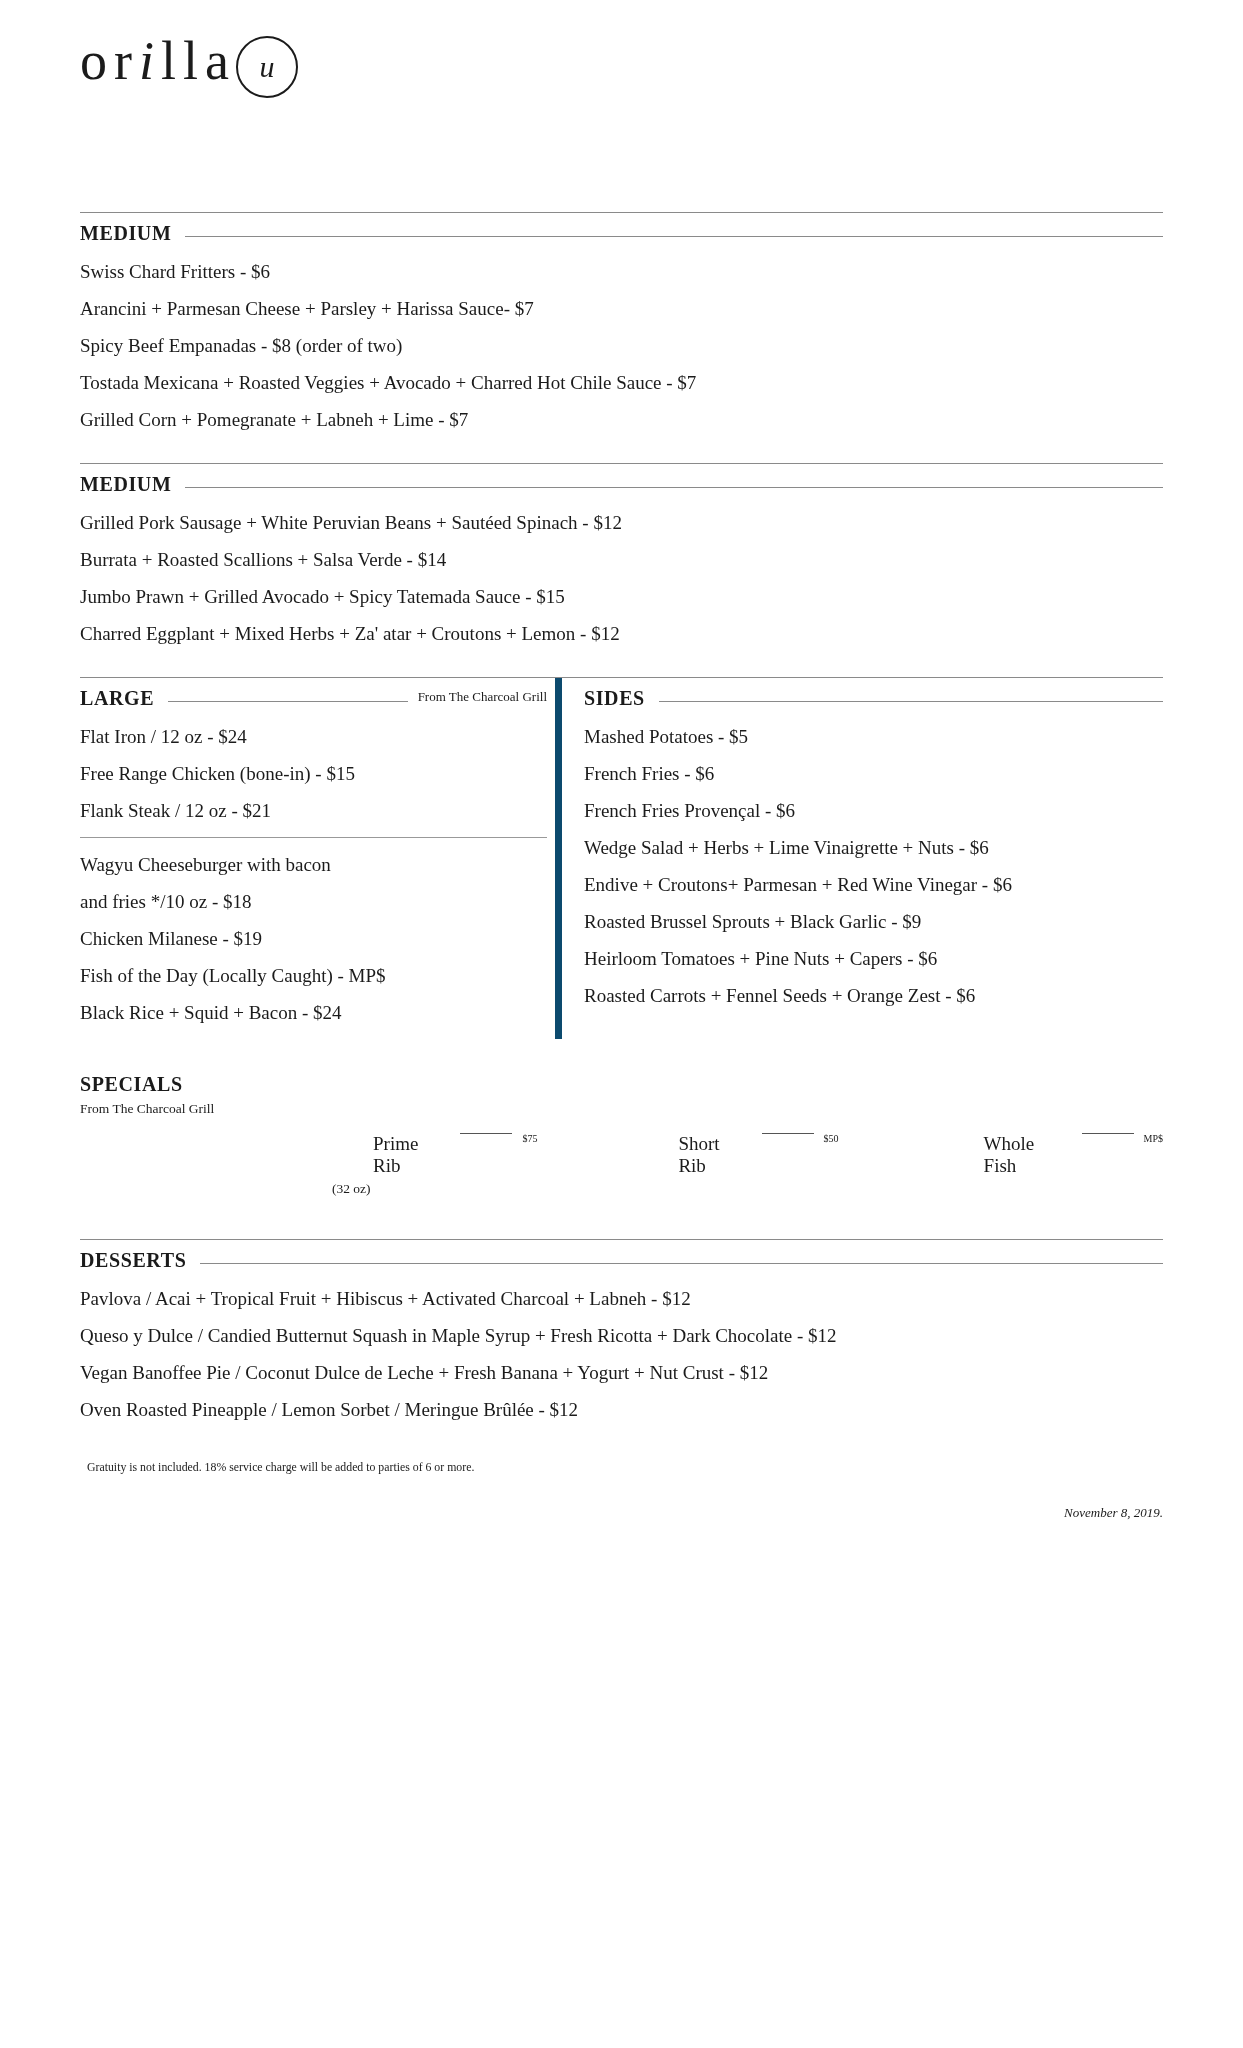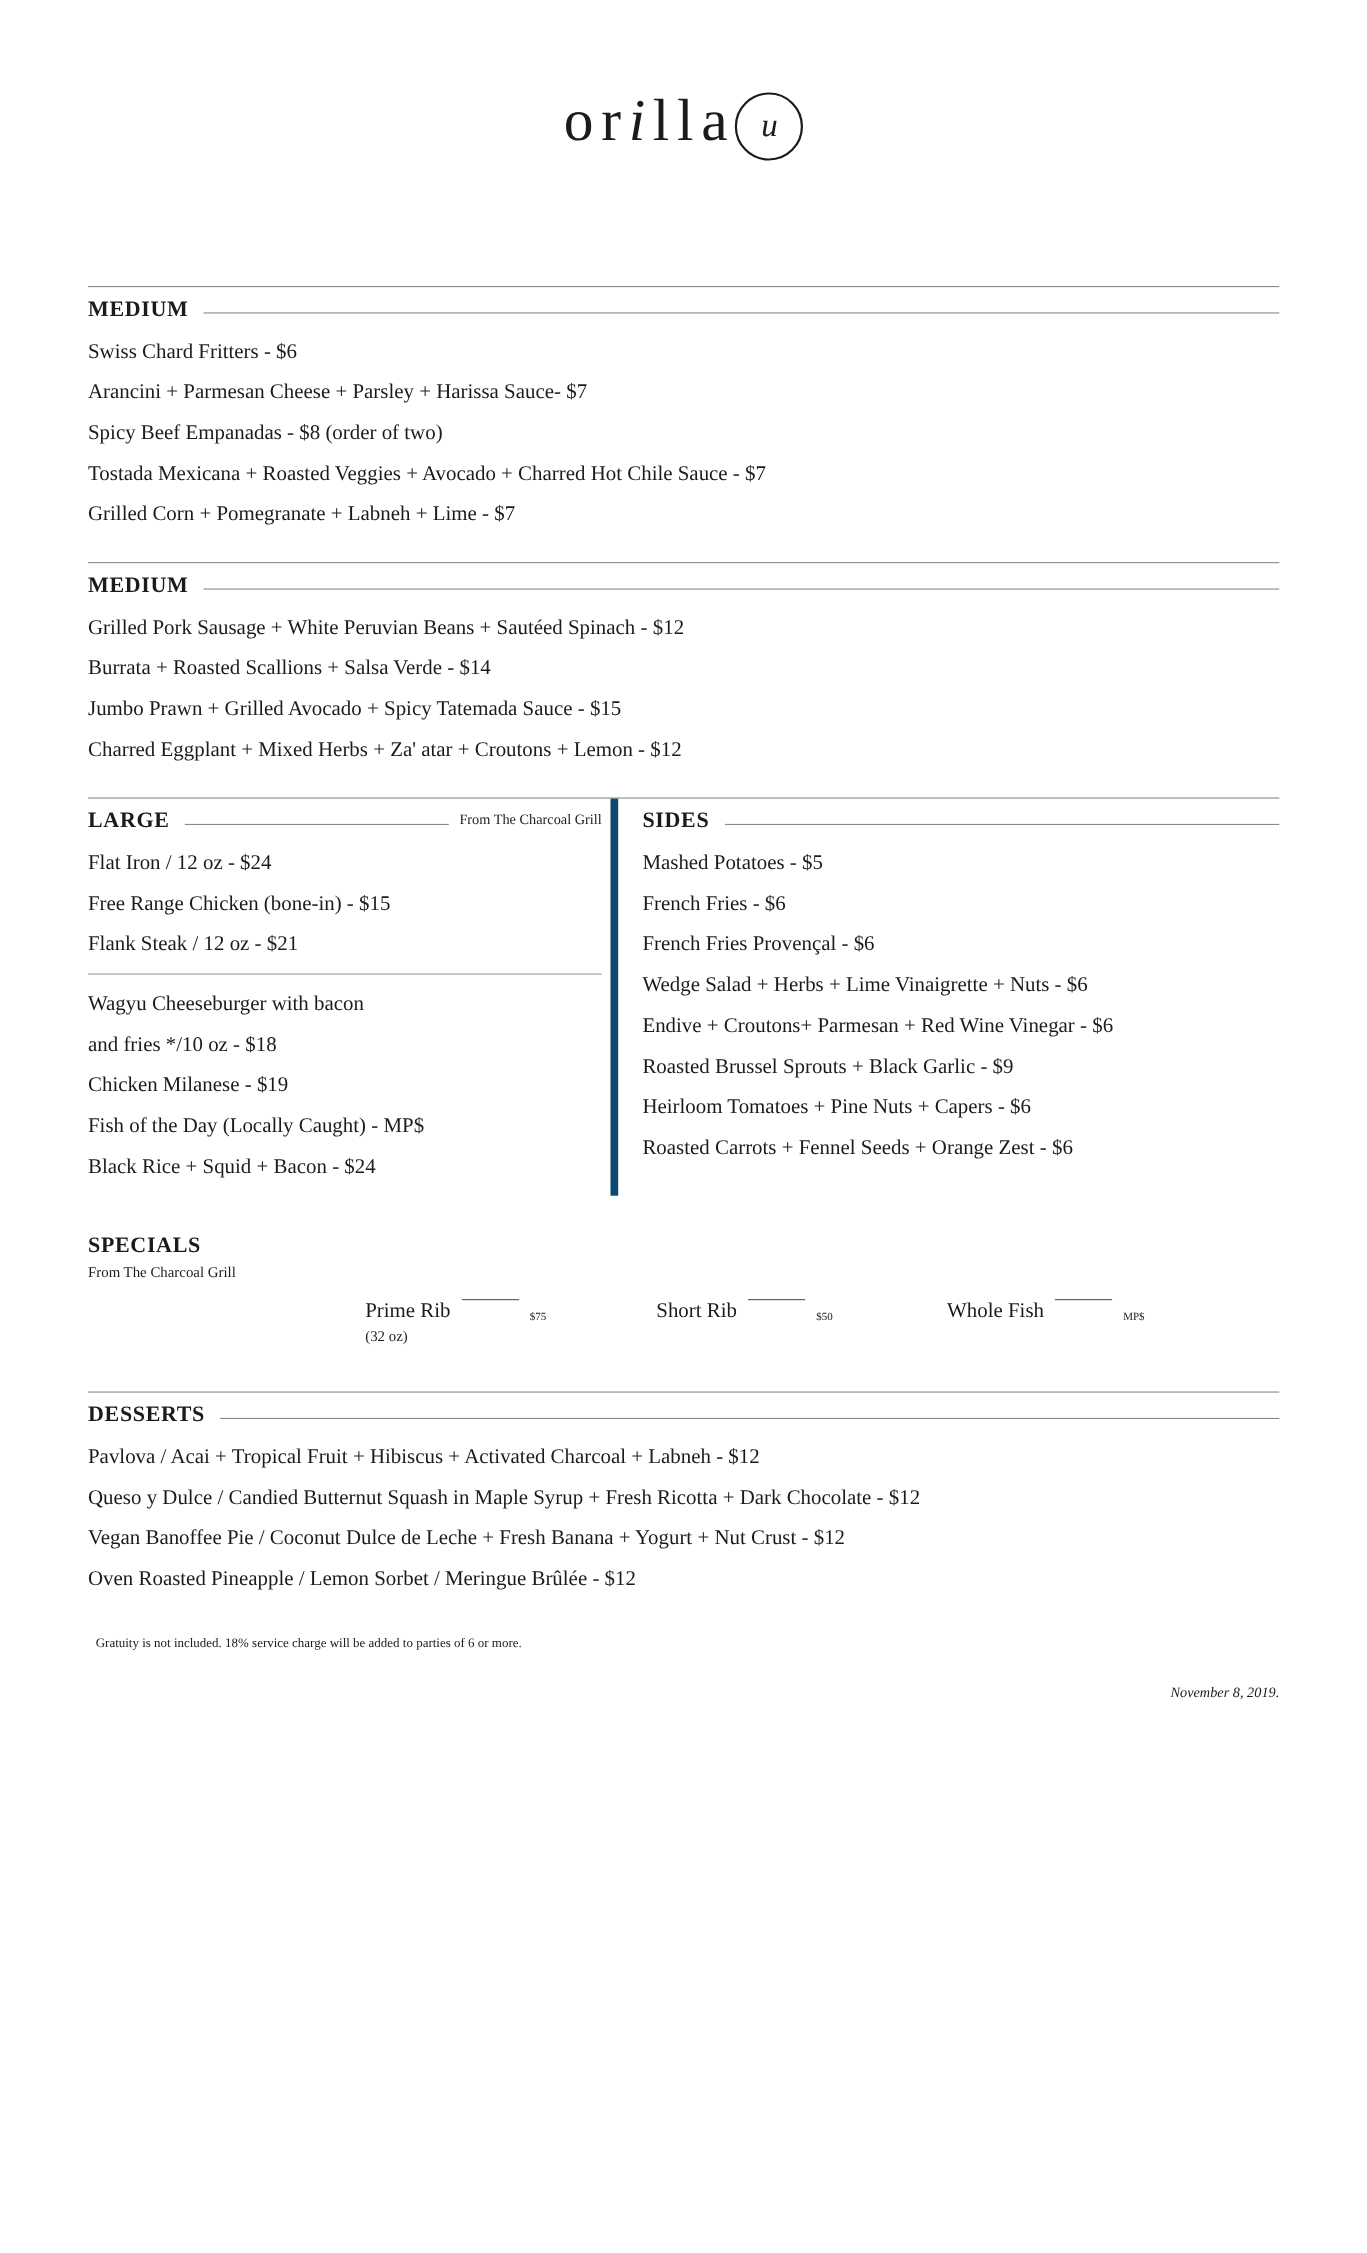--- a/index.html
+++ b/index.html
@@ -2,21 +2,21 @@
 <html><head>
 <meta charset="utf-8">
 <style>
   * { margin:0; padding:0; box-sizing:border-box; }
   html,body { background:#f6f6f6; }
   body { font-family:"Liberation Serif","DejaVu Serif",serif; color:#1b1b1b; }
   .page {
     width:1243px; height:2048px; background:#ffffff; margin:0 auto;
     padding:0 80px; overflow:hidden; position:relative;
   }
-  .header-row { display:flex; justify-content:center; align-items:flex-start; padding-top:80px; }
+  .header-row { display:flex; justify-content:flex-start; align-items:flex-start; padding-top:32px; }
   .brand { font-size:54px; font-weight:400; letter-spacing:7px; line-height:1.1; }
   .it { font-style:italic; }
   .logo-circle {
     width:62px; height:62px; border:2px solid #1b1b1b; border-radius:50%;
     display:flex; align-items:center; justify-content:center; margin-top:4px;
   }
   .logo-circle .it { font-size:30px; line-height:1; }
 
   .full-rule { height:1px; background:#8a8a8a; }
   .section-head { display:flex; align-items:center; margin-top:9px; }
@@ -32,21 +32,21 @@
   #large-sides { margin-top:33px; }
 
   .columns { display:flex; align-items:stretch; }
   .col-left  { width:482px; border-right:7px solid #0c4a6e; padding-right:8px; padding-bottom:16px; }
   .col-right { flex:1; padding-left:22px; padding-bottom:16px; }
   .sub-rule { height:1px; background:#999; margin-top:16px; }
 
   #specials { margin-top:34px; }
   .specials-sub { font-size:13.5px; margin-top:5px; }
   .specials-row { display:flex; margin-top:16px; }
-  .special-top { display:flex; align-items:flex-end; }
+  .special-top { display:flex; align-items:flex-start;margin-left:41px; }
   .special-name { font-size:19px; }
   .leader { width:52px; height:1px; background:#555; margin:0 10px; align-self:baseline; }
   .special-price { font-size:10px; }
   .special-note { font-size:13.5px; margin-top:4px; }
   .special.sp1 { margin-left:252px; }
   .special.sp2 { margin-left:100px; }
   .special.sp3 { margin-left:104px; }
 
   #desserts { margin-top:42px; }
 

